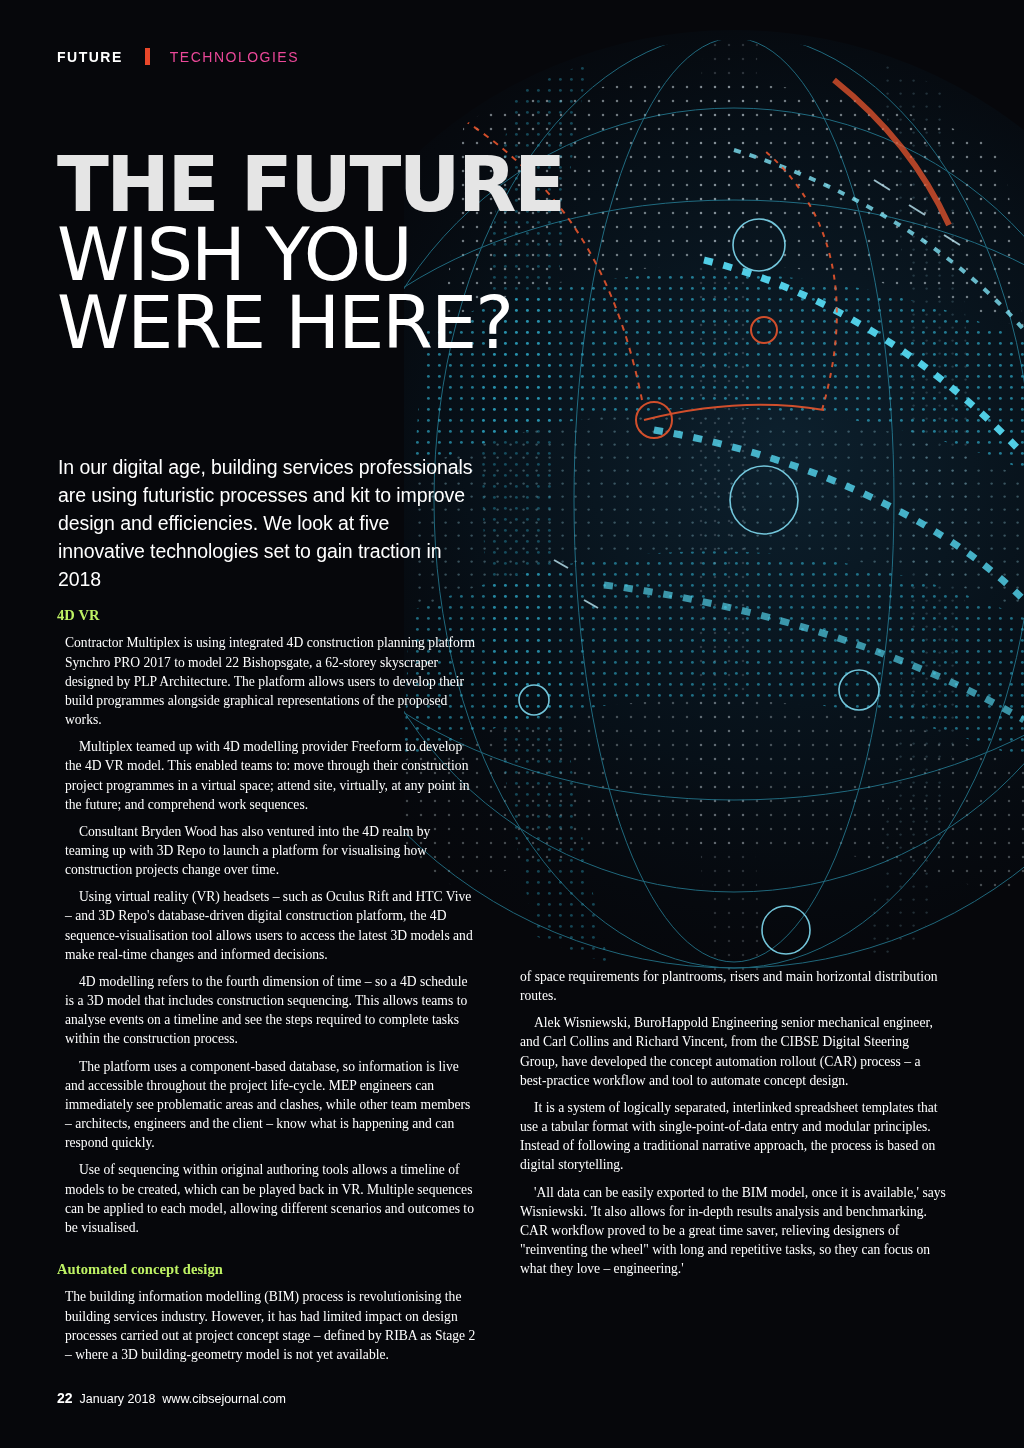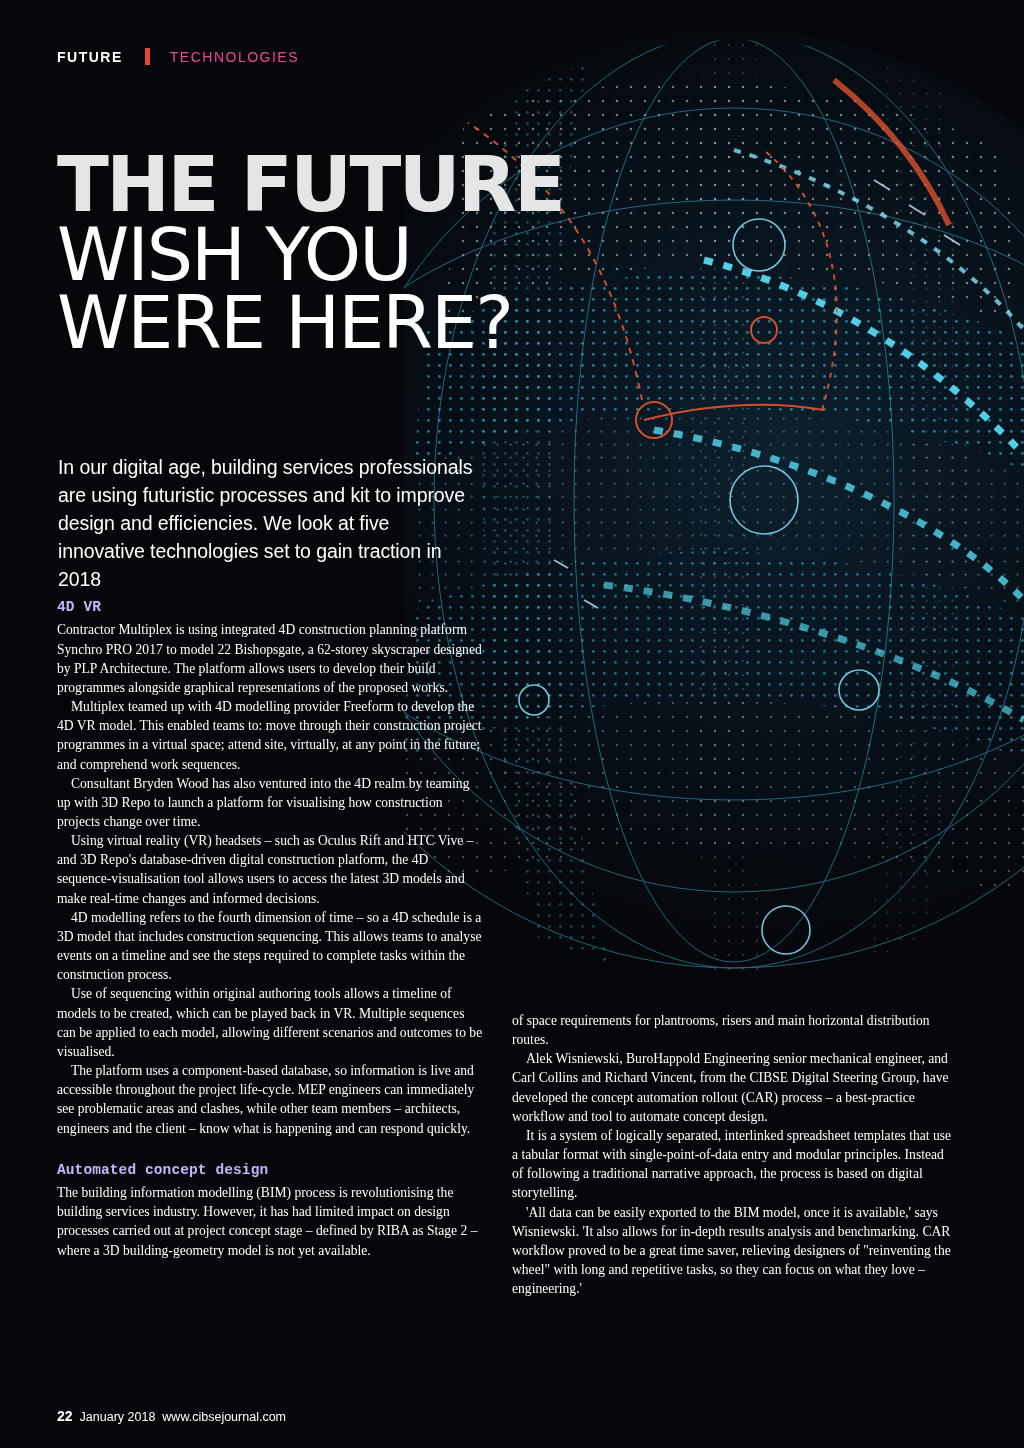--- a/index.html
+++ b/index.html
@@ -101,40 +101,40 @@
   
   .col {
     position: absolute;
     font-family: "Liberation Serif", serif;
     font-size: 13.6px;
     line-height: 1.41;
     color: #ffffff;
     text-align: left;
   }
   .col-left  { left: 57px;  top: 589px;  width: 428px; }
-  .col-right { left: 512px; top: 1011px;  width: 442px; }
-
-  .col p { margin: 0; text-indent: 14px; }
+  .col-right { left: 512px; top: 959px;  width: 442px; }
+
+  .col p { margin: 8px; text-indent: 14px; }
   .col p.first { text-indent: 0; }
 
   .subhead {
-    color: #c4b5fd;
-    font-family: Liberation Mono, monospace;
+    color: #bef264;
+    font-family: Liberation Serif, serif;
     font-weight: bold;
     font-size: 14.5px;
     letter-spacing: 0.1px;
-    margin: 8px 0 3px 0;
+    margin: 16px 0 3px 0;
   }
   .subhead.spaced { margin-top: 22px; }
 
   
   .footer {
     position: absolute;
     left: 57px;
-    bottom: 24px;
+    bottom: 42px;
     font-family: "Liberation Sans", sans-serif;
     font-size: 12.5px;
     color: #ffffff;
     display: flex;
     align-items: baseline;
     gap: 7px;
   }
   .footer .pagenum { font-weight: bold; font-size: 14px; }
   .footer .date { font-weight: normal; font-size: 12.5px; }
   .footer .url { font-weight: normal; font-size: 12.5px; }
@@ -251,22 +251,22 @@
 
   <div class="standfirst">In our digital age, building services professionals are using futuristic processes and kit to improve design and efficiencies. We look at five innovative technologies set to gain traction in 2018</div>
 
   <div class="col col-left">
     <div class="subhead">4D VR</div>
     <p class="first">Contractor Multiplex is using integrated 4D construction planning platform Synchro PRO 2017 to model 22 Bishopsgate, a 62-storey skyscraper designed by PLP Architecture. The platform allows users to develop their build programmes alongside graphical representations of the proposed works.</p>
     <p>Multiplex teamed up with 4D modelling provider Freeform to develop the 4D VR model. This enabled teams to: move through their construction project programmes in a virtual space; attend site, virtually, at any point in the future; and comprehend work sequences.</p>
     <p>Consultant Bryden Wood has also ventured into the 4D realm by teaming up with 3D Repo to launch a platform for visualising how construction projects change over time.</p>
     <p>Using virtual reality (VR) headsets – such as Oculus Rift and HTC Vive – and 3D Repo's database-driven digital construction platform, the 4D sequence-visualisation tool allows users to access the latest 3D models and make real-time changes and informed decisions.</p>
     <p>4D modelling refers to the fourth dimension of time – so a 4D schedule is a 3D model that includes construction sequencing. This allows teams to analyse events on a timeline and see the steps required to complete tasks within the construction process.</p>
+    <p>The platform uses a component-based database, so information is live and accessible throughout the project life-cycle. MEP engineers can immediately see problematic areas and clashes, while other team members – architects, engineers and the client – know what is happening and can respond quickly.</p>
     <p>Use of sequencing within original authoring tools allows a timeline of models to be created, which can be played back in VR. Multiple sequences can be applied to each model, allowing different scenarios and outcomes to be visualised.</p>
-    <p>The platform uses a component-based database, so information is live and accessible throughout the project life-cycle. MEP engineers can immediately see problematic areas and clashes, while other team members – architects, engineers and the client – know what is happening and can respond quickly.</p>
 
     <div class="subhead spaced">Automated concept design</div>
     <p class="first">The building information modelling (BIM) process is revolutionising the building services industry. However, it has had limited impact on design processes carried out at project concept stage – defined by RIBA as Stage 2 – where a 3D building-geometry model is not yet available.</p>
   </div>
 
   <div class="col col-right">
     <p class="first">of space requirements for plantrooms, risers and main horizontal distribution routes.</p>
     <p>Alek Wisniewski, BuroHappold Engineering senior mechanical engineer, and Carl Collins and Richard Vincent, from the CIBSE Digital Steering Group, have developed the concept automation rollout (CAR) process – a best-practice workflow and tool to automate concept design.</p>
     <p>It is a system of logically separated, interlinked spreadsheet templates that use a tabular format with single-point-of-data entry and modular principles. Instead of following a traditional narrative approach, the process is based on digital storytelling.</p>
     <p>'All data can be easily exported to the BIM model, once it is available,' says Wisniewski. 'It also allows for in-depth results analysis and benchmarking. CAR workflow proved to be a great time saver, relieving designers of "reinventing the wheel" with long and repetitive tasks, so they can focus on what they love – engineering.'</p>

